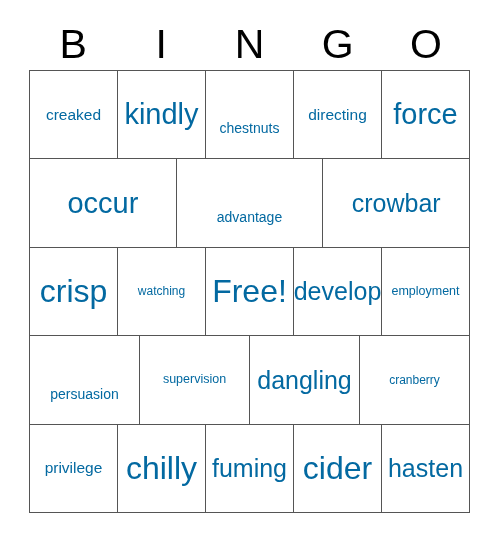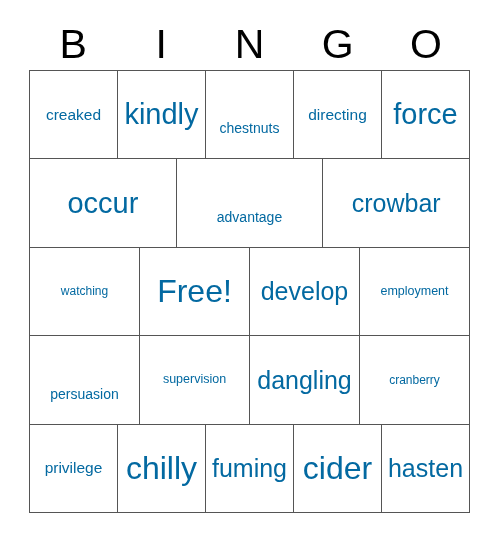--- a/index.html
+++ b/index.html
@@ -142,20 +142,23 @@
       <div class="grid-cell">
         <span class="cell-text fs-s">advantage</span>
       </div>
       <div class="grid-cell">
         <span class="cell-text fs-xl">crowbar</span>
       </div>
     </div>
 
     <div class="grid-row">
       <div class="grid-cell">
+        <span class="cell-text fs-huge">crisp</span>
+      </div>
+      <div class="grid-cell">
         <span class="cell-text fs-l">watching</span>
       </div>
       <div class="grid-cell">
         <span class="cell-text fs-huge">Free!</span>
       </div>
       <div class="grid-cell">
         <span class="cell-text fs-xl">develop</span>
       </div>
       <div class="grid-cell">
         <span class="cell-text fs-xs">employment</span>

